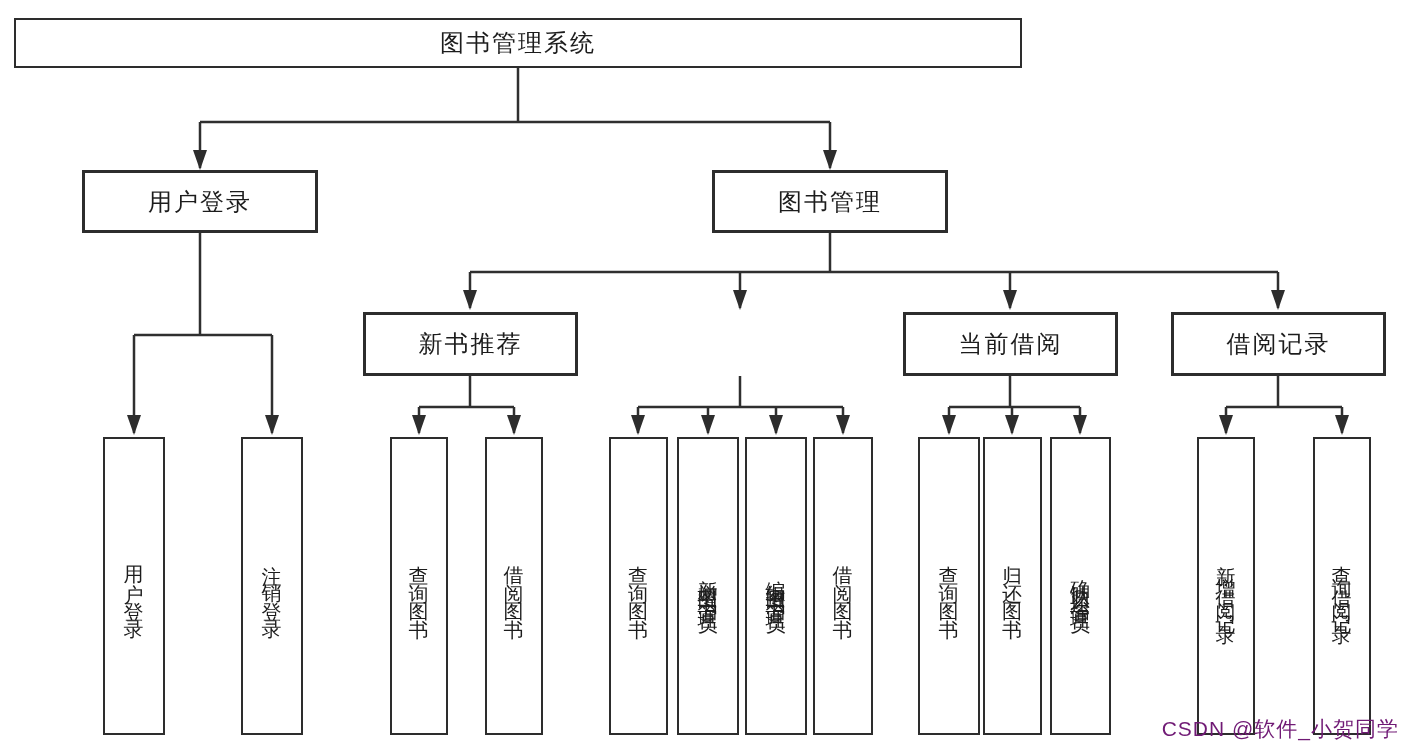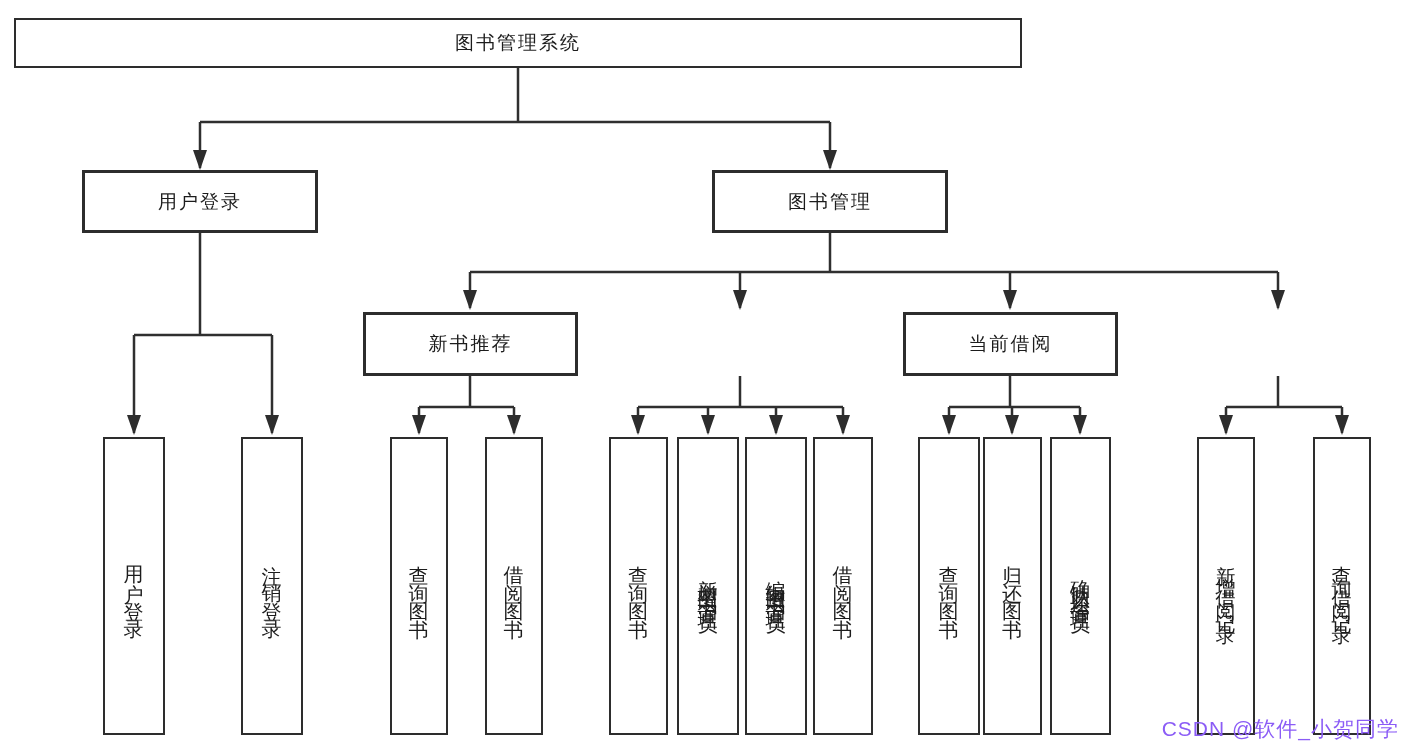--- a/index.html
+++ b/index.html
@@ -17,42 +17,42 @@
     background:#ffffff;
     border:3px solid #2d2d2d;
     display:flex;
     align-items:center;
     justify-content:center;
     z-index:1;
     color:#1c1c1c;
   }
   .box.root{border-width:2.5px;}
   .box.h span{
-    font-size:19px;
+    font-size:24px;
     letter-spacing:2px;
     white-space:nowrap;
     font-family:Liberation Serif, serif;
   }
   .box.v{border-width:2.5px;}
   .box.v span{
     writing-mode:vertical-rl;
     font-size:20px;
     line-height:1;
     white-space:nowrap;
   }
   .ls4 span{letter-spacing:18px;}
   .ls6 span{letter-spacing:12px;}
   .ls9 span{letter-spacing:5px;}
   .watermark{
     position:absolute;
     right:6px;
     bottom:4px;
     z-index:2;
     font-size:21px;
-    color:#8b5cf6;
+    color:#701a75;
     letter-spacing:1px;
     white-space:nowrap;
   }
 </style>
 </head>
 <body>
 
 <div class="canvas">
 
   <svg class="connectors" width="1405" height="747" viewBox="0 0 1405 747">
@@ -115,20 +115,23 @@
   <div class="box h" style="left:363px;top:312px;width:215px;height:64px;">
     <span>新书推荐</span>
   </div>
 
   <div class="box h" style="left:712px;top:170px;width:236px;height:63px;">
     <span>图书管理</span>
   </div>
   <div class="box h" style="left:903px;top:312px;width:215px;height:64px;justify-content:center;">
     <span>当前借阅</span>
   </div>
+  <div class="box h" style="left:1171px;top:312px;width:215px;height:64px;">
+    <span>借阅记录</span>
+  </div>
 
   <div class="box v ls4" style="left:103px;top:437px;width:62px;height:298px;">
     <span>用户登录</span>
   </div>
   <div class="box v ls4" style="left:241px;top:437px;width:62px;height:298px;">
     <span>注销登录</span>
   </div>
 
   <div class="box v ls4" style="left:390px;top:437px;width:58px;height:298px;">
     <span>查询图书</span>

